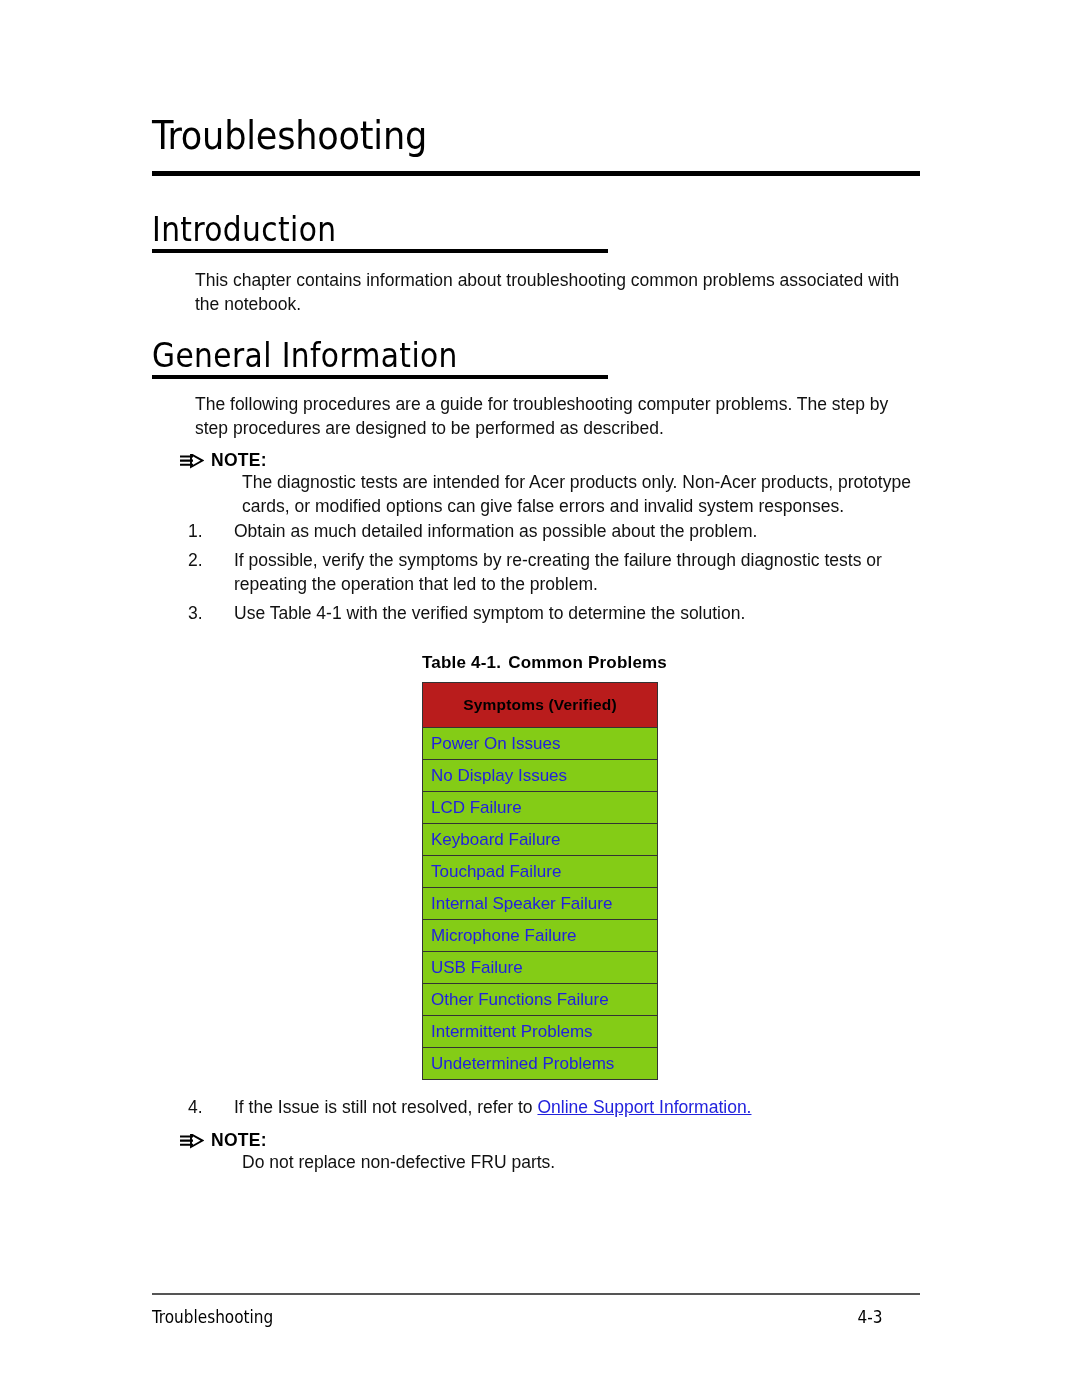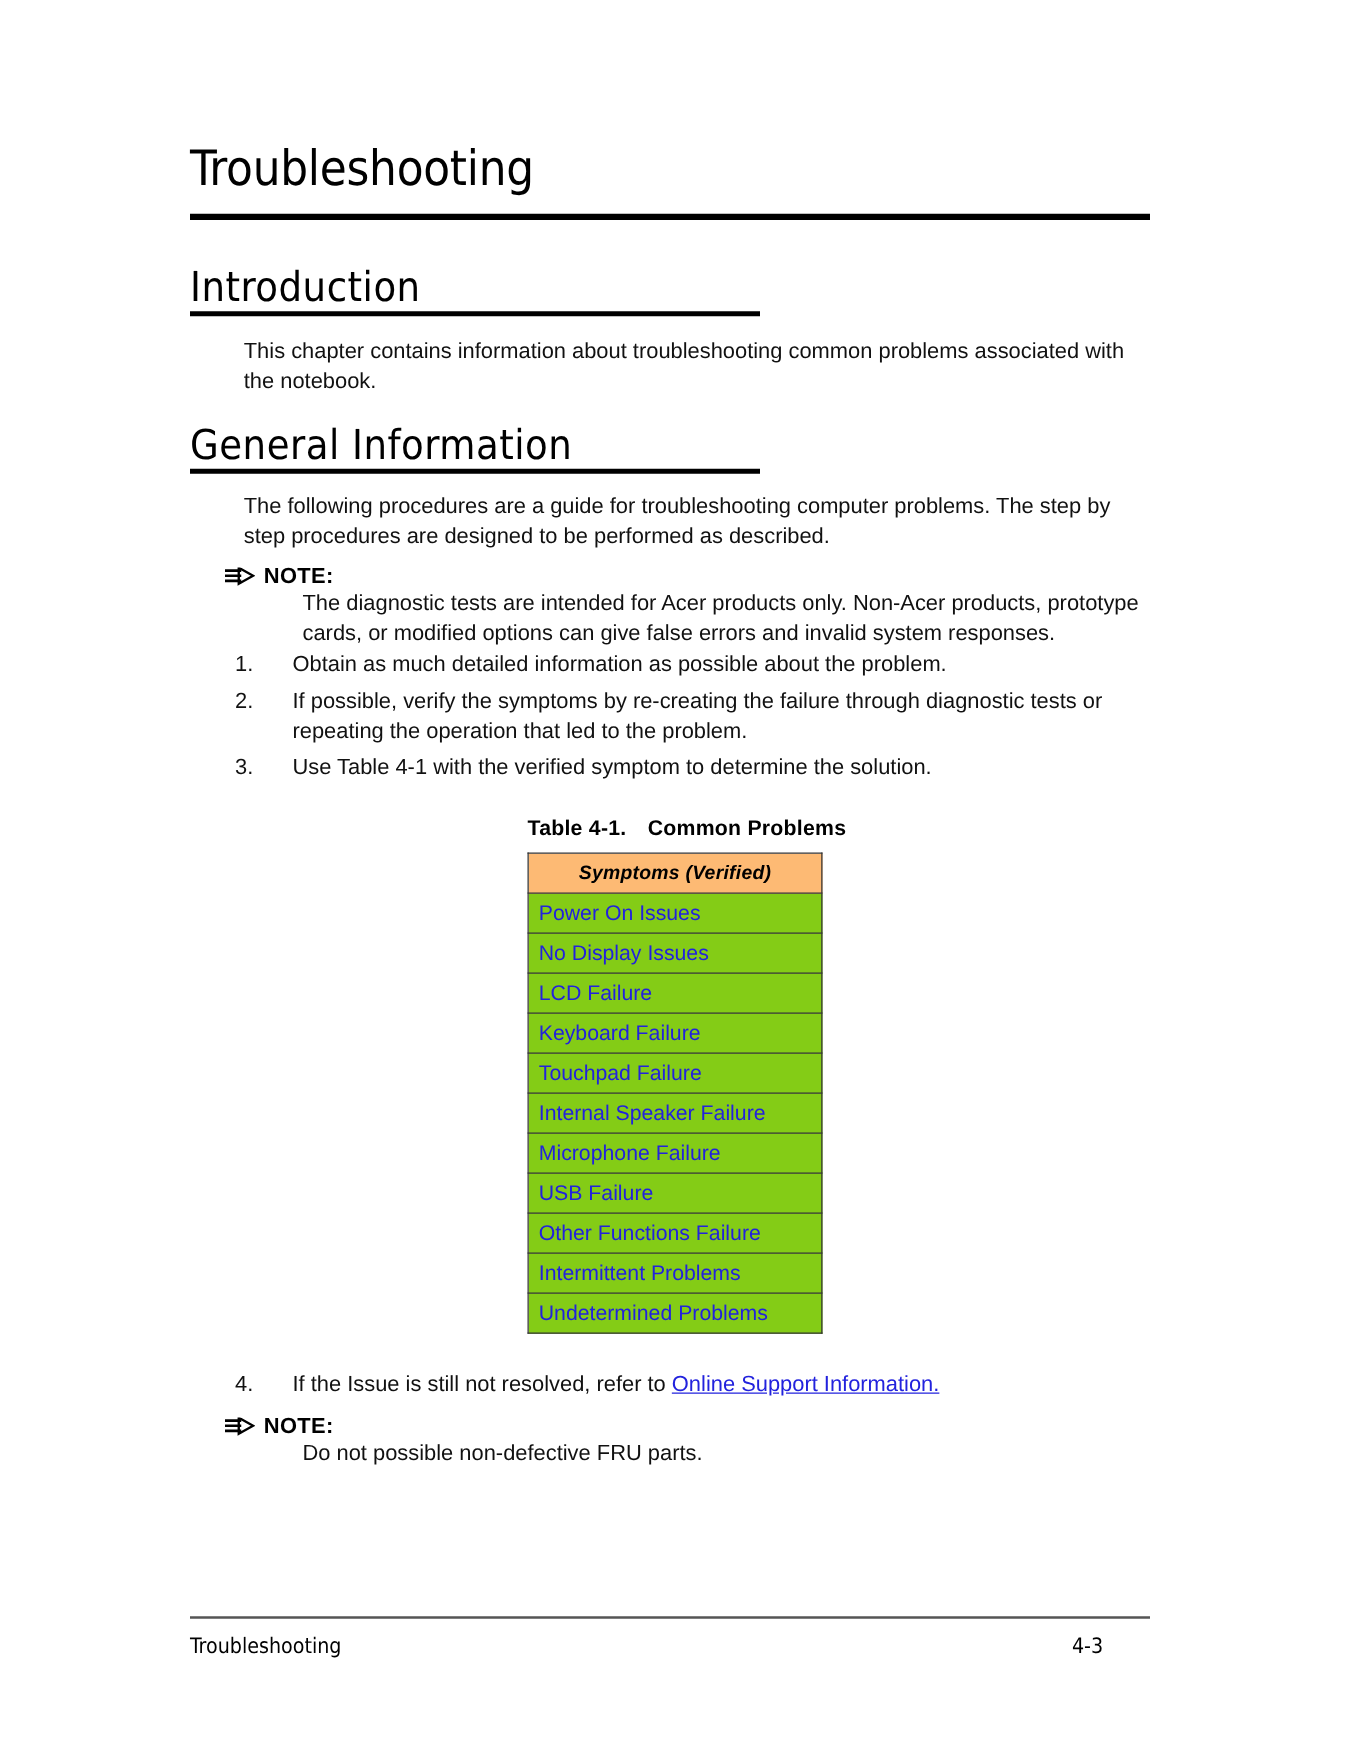--- a/index.html
+++ b/index.html
@@ -135,44 +135,43 @@
     position: absolute;
     left: 422px;
     top: 653px;
     width: 236px;
     text-align: center;
     font-size: 17px;
     font-weight: bold;
     letter-spacing: 0.2px;
     white-space: nowrap;
   }
-  .caption-num { margin-right: 17px; }
+  .caption-num { margin-right: 7px; }
 
   .problems-table {
     position: absolute;
     left: 422px;
     top: 682px;
     width: 236px;
     border-collapse: collapse;
     table-layout: fixed;
   }
   .problems-table th,
   .problems-table td {
     border: 1px solid #333;
     height: 32px;
     box-sizing: border-box;
   }
   .problems-table th {
-    background: #fdba74;
+    background: #b91c1c;
     text-align: center;
     font-size: 15.5px;
     font-weight: bold;
     letter-spacing: 0.2px;
-    padding: 0;
-    font-style: italic;
+    padding: 13px;
   }
   .problems-table td {
     background: #84cc16;
     padding: 0 0 0 8px;
     font-size: 17px;
     color: #2222dd;
     vertical-align: middle;
   }
 
   
@@ -290,19 +289,19 @@
 
   <div class="note-label" id="note2-label">
     <span class="note-icon">
       <svg width="24" height="15" viewBox="0 0 24 15" aria-hidden="true">
         <path d="M0 2.5 H13 M0 6.6 H13 M0 10.7 H13" stroke="#000" stroke-width="2.1" fill="none"></path>
         <path d="M11 0.2 L22.5 6.6 L11 13 Z" fill="none" stroke="#000" stroke-width="1.9" stroke-linejoin="miter"></path>
       </svg>
     </span>
     <span>NOTE:</span>
   </div>
-  <div class="note-body" id="note2-body">Do not possible non-defective FRU parts.</div>
+  <div class="note-body" id="note2-body">Do not replace non-defective FRU parts.</div>
 
   <div class="footer-rule"></div>
   <div class="footer-left">Troubleshooting</div>
   <div class="footer-right">4-3</div>
 
 </div>
 
 </body></html>

